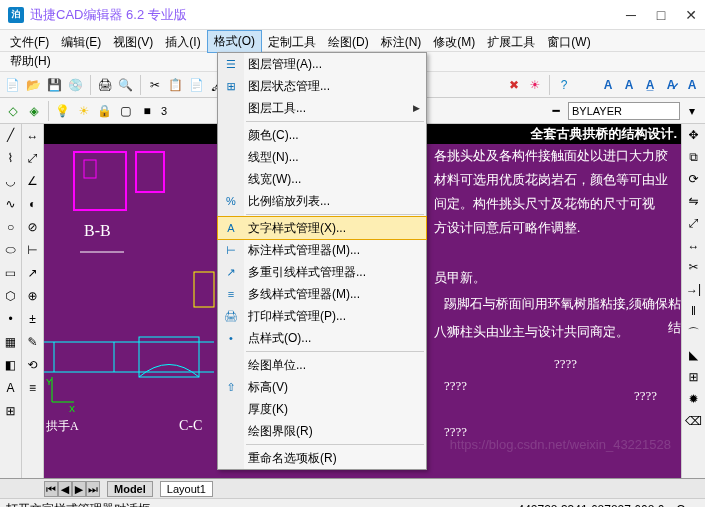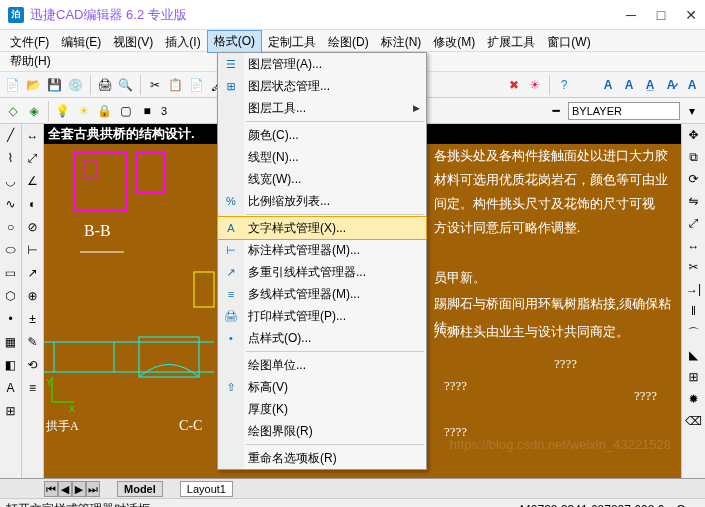--- a/index.html
+++ b/index.html
@@ -14,29 +14,29 @@
 .menubar .item.open { background: #cce4f7; border: 1px solid #5aa3e0; }
 .helpbar { height: 20px; background: #f7f7f7; display: flex; align-items: center; padding: 0 10px; border-bottom: 1px solid #ddd; }
 .toolbar { height: 26px; background: #f5f5f5; display: flex; align-items: center; padding: 0 4px; gap: 3px; border-bottom: 1px solid #ccc; }
 .toolbar2 { height: 26px; background: #f5f5f5; display: flex; align-items: center; padding: 0 4px; gap: 3px; border-bottom: 1px solid #ccc; }
 .tbtn { width: 18px; height: 18px; display: flex; align-items: center; justify-content: center; cursor: pointer; font-size: 12px; }
 .layer-input { width: 112px; height: 18px; border: 1px solid #999; font-size: 11px; padding: 0 3px; background: #fff; }
 .workarea { position: relative; display: flex; height: 354px; }
 .lefttools { width: 22px; background: #f0f0f0; display: flex; flex-direction: column; align-items: center; padding-top: 2px; gap: 5px; border-right: 1px solid #ccc; }
 .lefttools2 { width: 22px; background: #f0f0f0; display: flex; flex-direction: column; align-items: center; padding-top: 2px; gap: 5px; border-right: 1px solid #ccc; }
 .righttools { width: 24px; background: #f0f0f0; display: flex; flex-direction: column; align-items: center; padding-top: 2px; gap: 4px; border-left: 1px solid #ccc; }
-.canvas { flex: 1; background: #a16207; position: relative; overflow: hidden; color: #fff; }
+.canvas { flex: 1; background: #701a75; position: relative; overflow: hidden; color: #fff; text-align: right; }
 .canvas-title { background: #000; color: #fff; font-size: 13px; font-weight: bold; padding: 1px 4px; }
 .mag { stroke: #f0f; fill: none; }
 .cyan { stroke: #0ff; fill: none; }
 .green { stroke: #0f0; fill: none; }
 .yellow { stroke: #ff0; fill: none; }
 .tabstrip { height: 20px; background: #e8e8e8; display: flex; align-items: center; font-size: 11px; border-top: 1px solid #999; }
 .tabstrip .nav { width: 14px; text-align: center; cursor: pointer; background: #d0d0d0; border: 1px solid #999; height: 16px; line-height: 14px; }
-.tabstrip .tab { padding: 1px 6px; background: #fff; border: 1px solid #999; margin-left: 17px; cursor: pointer; }
+.tabstrip .tab { padding: 1px 6px; background: #fff; border: 1px solid #999; margin-left: 7px; cursor: pointer; }
 .tabstrip .tab.active { background: #ddd; font-weight: bold; }
 .statusbar { height: 22px; background: #f0f0f0; display: flex; align-items: center; padding: 0 6px; font-size: 12px; justify-content: space-between; border-top: 1px solid #ccc; }
 .dropdown { position: absolute; left: 217px; top: 52px; width: 210px; background: #f6f6f6; border: 1px solid #999; box-shadow: 2px 2px 4px rgba(0,0,0,0.3); z-index: 100; }
 .dd-iconcol { position: absolute; left: 0; top: 0; bottom: 0; width: 26px; background: #eee; }
 .dd-item { position: relative; height: 22px; display: flex; align-items: center; padding-left: 30px; cursor: pointer; }
 .dd-item.hover { background: #fdeeb3; outline: 1px solid #e5a600; }
 .dd-sep { height: 1px; background: #ccc; margin: 2px 2px 2px 28px; }
 .dd-icon { position: absolute; left: 4px; width: 18px; height: 18px; display: flex; align-items: center; justify-content: center; font-size: 11px; color: #0b6fb5; }
 .dd-arrow { position: absolute; right: 6px; font-size: 9px; color: #333; }
 .chinese-text { position: absolute; color: #fff; font-size: 13px; line-height: 24px; font-family: "SimSun", serif; }

